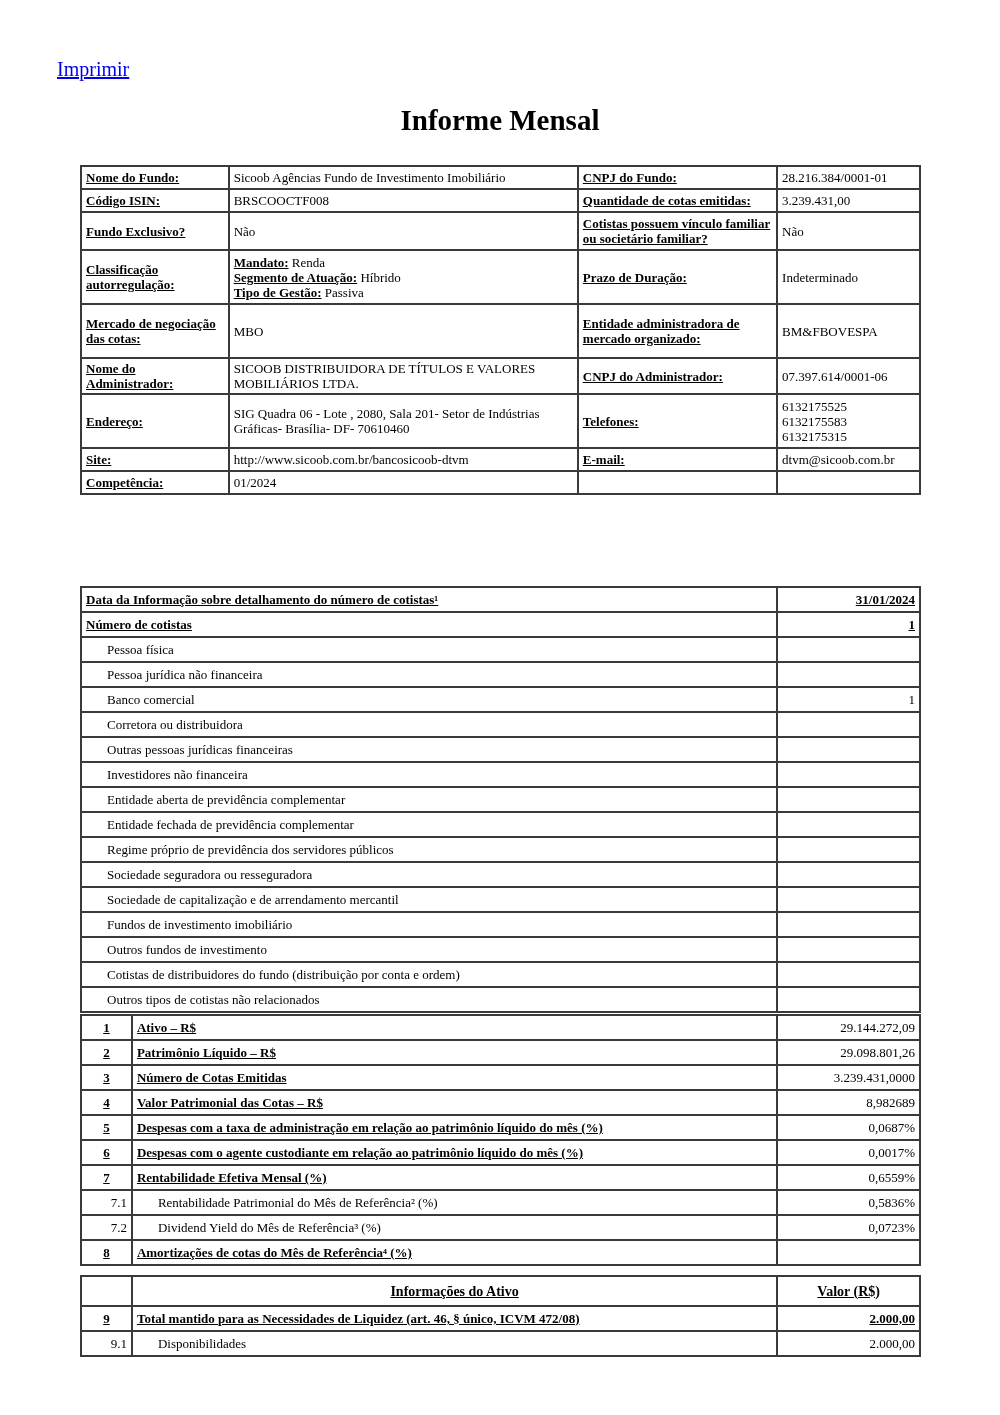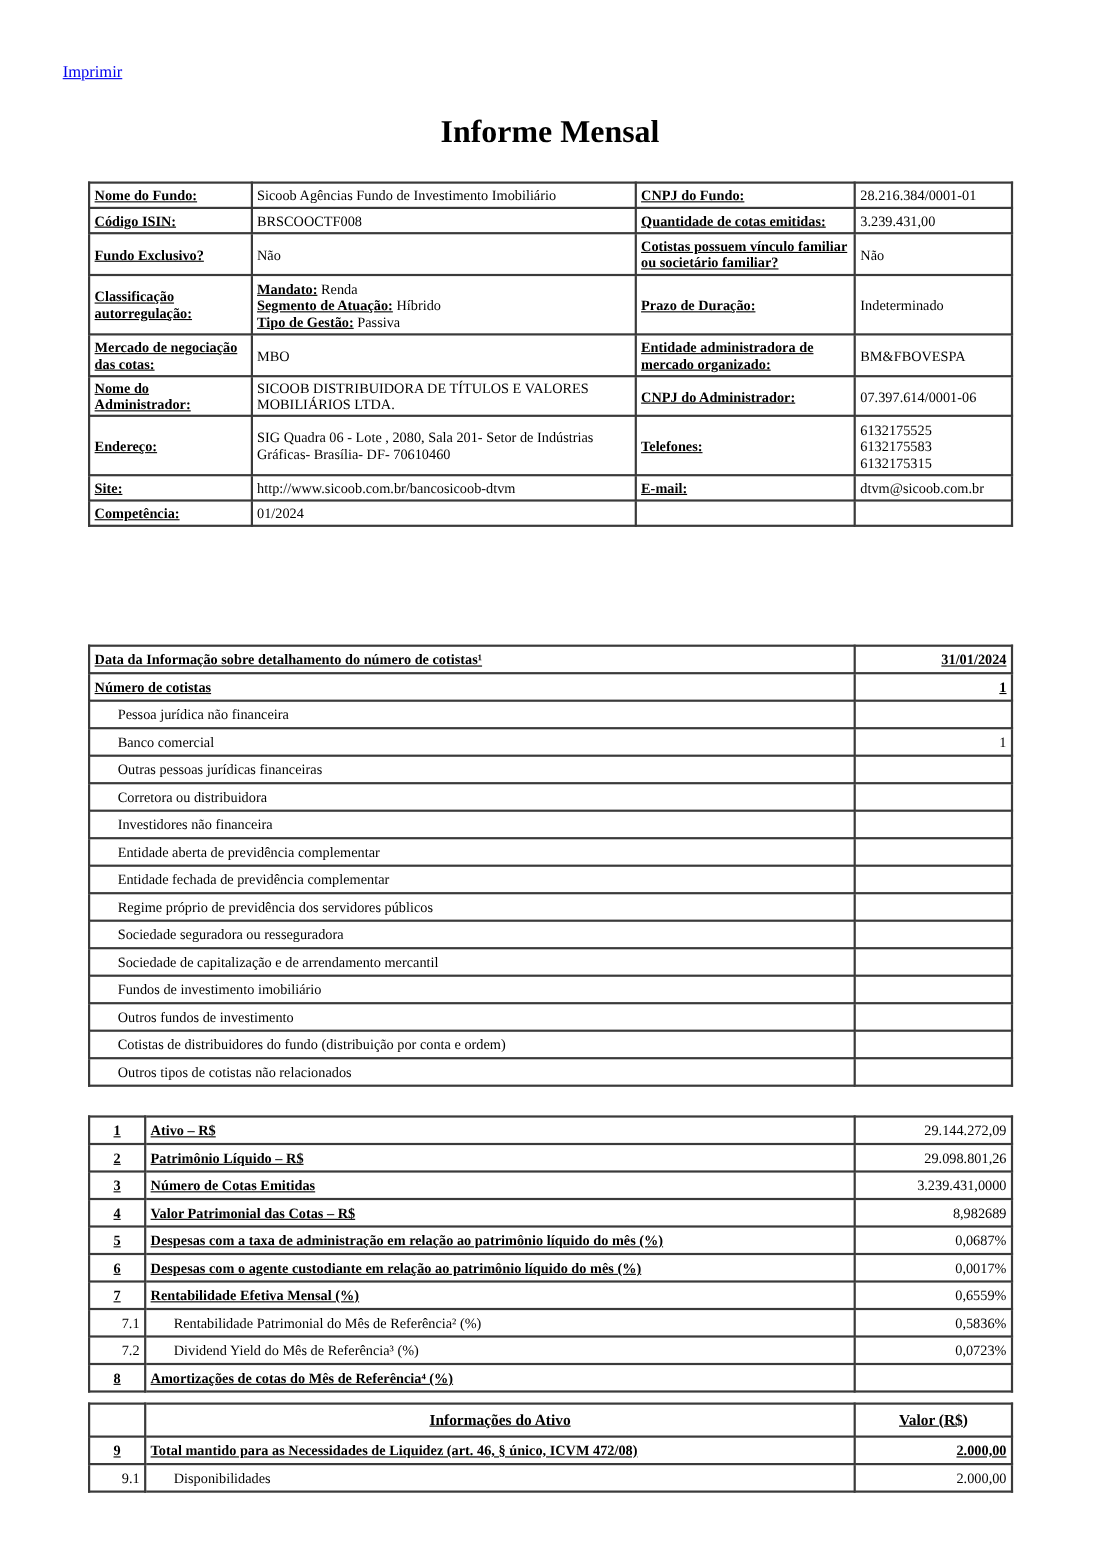--- a/index.html
+++ b/index.html
@@ -3,21 +3,21 @@
   <meta charset="utf-8">
   <style>
     html, body { margin: 0; padding: 0; background: #ffffff; }
     body {
       width: 1000px; min-height: 1415px;
       font-family: "Liberation Serif", "DejaVu Serif", serif;
       color: #000; position: relative;
     }
     .print-link {
       position: absolute; left: 57px; top: 58px;
-      font-size: 15px; color: #0000ee; text-decoration: underline; cursor: pointer;
+      font-size: 20px; color: #0000ee; text-decoration: underline; cursor: pointer;
     }
     .page-title {
       position: absolute; left: 0; top: 104px; width: 1000px;
       text-align: center; font-size: 29px; font-weight: bold; margin: 0;
     }
     table {
       position: absolute; left: 80px; width: 841px;
       border-collapse: collapse; font-size: 13px; line-height: 15px;
     }
     td, th {
@@ -92,21 +92,21 @@
   <tr style="height:54px">
     <td class="b">Classificação autorregulação:</td>
     <td>
       <div><span class="b">Mandato:</span> <span>Renda</span></div>
       <div><span class="b">Segmento de Atuação:</span> <span>Híbrido</span></div>
       <div><span class="b">Tipo de Gestão:</span> <span>Passiva</span></div>
     </td>
     <td class="b">Prazo de Duração:</td>
     <td>Indeterminado</td>
   </tr>
-  <tr style="height:38px">
+  <tr style="height:54px">
     <td class="b">Mercado de negociação das cotas:</td>
     <td>MBO</td>
     <td class="b">Entidade administradora de mercado organizado:</td>
     <td>BM&amp;FBOVESPA</td>
   </tr>
   <tr style="height:22px">
     <td class="b">Nome do Administrador:</td>
     <td>SICOOB DISTRIBUIDORA DE TÍTULOS E VALORES MOBILIÁRIOS LTDA.</td>
     <td class="b">CNPJ do Administrador:</td>
     <td>07.397.614/0001-06</td>
@@ -144,33 +144,37 @@
   <tbody>
       <tr>
     <td class="b">Data da Informação sobre detalhamento do número de cotistas¹</td>
     <td class="b r">31/01/2024</td>
   </tr>
   <tr>
     <td class="b">Número de cotistas</td>
     <td class="b r">1</td>
   </tr>
   <tr>
+        <td class="ind">Pessoa física</td>
+        <td class="r"></td>
+      </tr>
+  <tr>
         <td class="ind">Pessoa jurídica não financeira</td>
         <td class="r"></td>
       </tr>
   <tr>
         <td class="ind">Banco comercial</td>
         <td class="r">1</td>
       </tr>
   <tr>
+        <td class="ind">Corretora ou distribuidora</td>
+        <td class="r"></td>
+      </tr>
+  <tr>
         <td class="ind">Outras pessoas jurídicas financeiras</td>
-        <td class="r"></td>
-      </tr>
-  <tr>
-        <td class="ind">Corretora ou distribuidora</td>
         <td class="r"></td>
       </tr>
   <tr>
         <td class="ind">Investidores não financeira</td>
         <td class="r"></td>
       </tr>
   <tr>
         <td class="ind">Entidade aberta de previdência complementar</td>
         <td class="r"></td>
       </tr>

